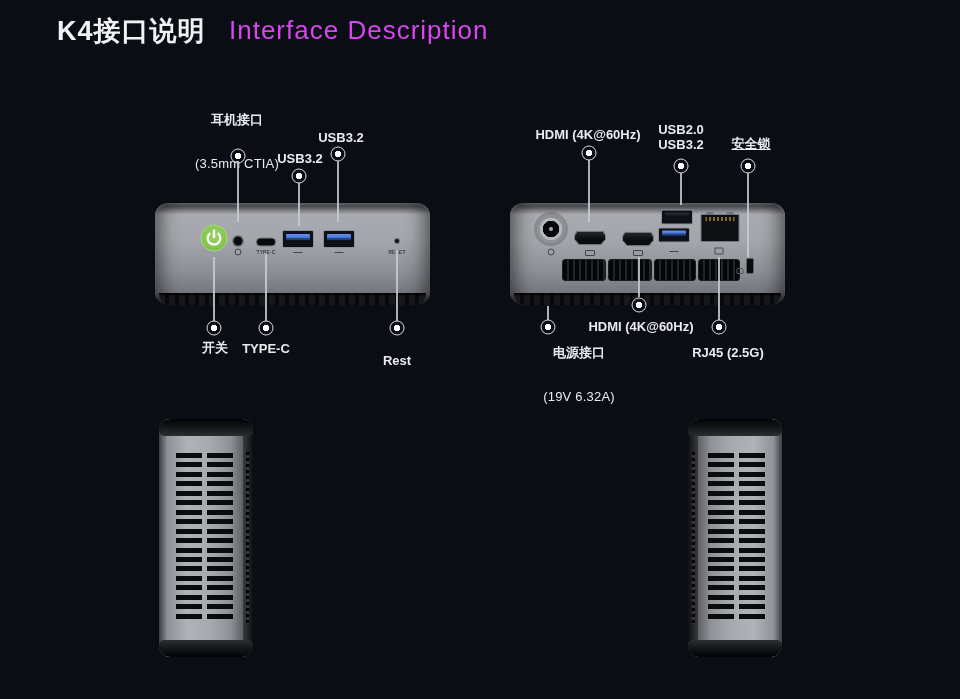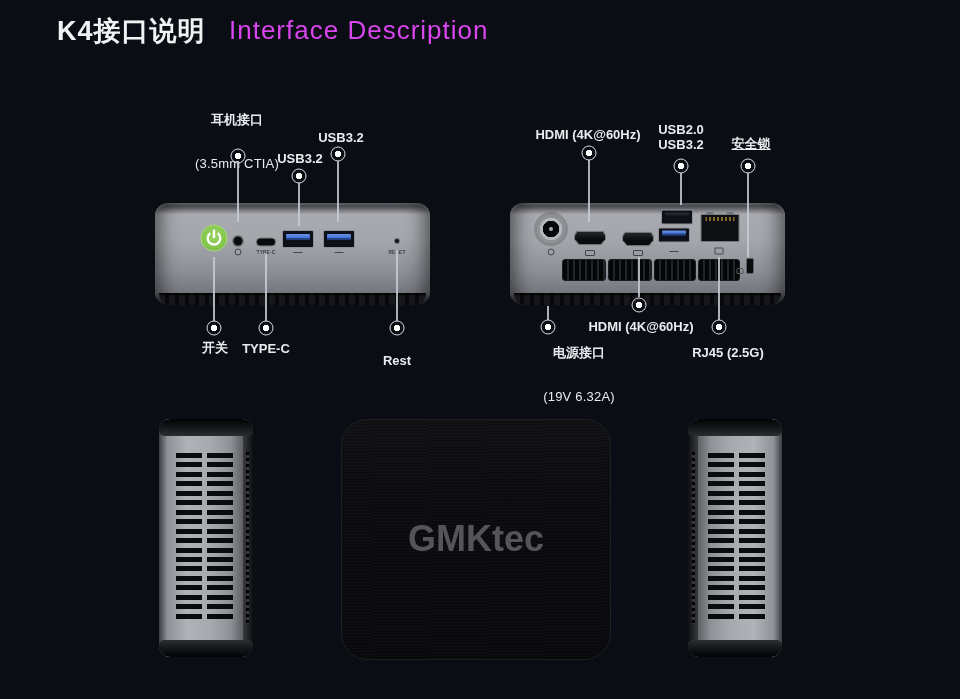--- a/index.html
+++ b/index.html
@@ -313,23 +313,20 @@
   <div class="sidepanel" style="left:159px;top:419px;">
     <div class="vcol" style="left:17px;"></div>
     <div class="vcol" style="left:48px;"></div>
     <div class="edge">
         <div class="dots"></div>
       </div>
     <div class="cap top"></div>
     <div class="cap bot"></div>
   </div>
 
-  <div class="topview">
-    <div class="logo">GMKtec</div>
-  </div>
 
   <div class="sidepanel flip" style="left:688px;top:419px;">
     <div class="vcol" style="left:17px;"></div>
     <div class="vcol" style="left:48px;"></div>
     <div class="edge">
         <div class="dots"></div>
       </div>
     <div class="cap top"></div>
     <div class="cap bot"></div>
   </div>

